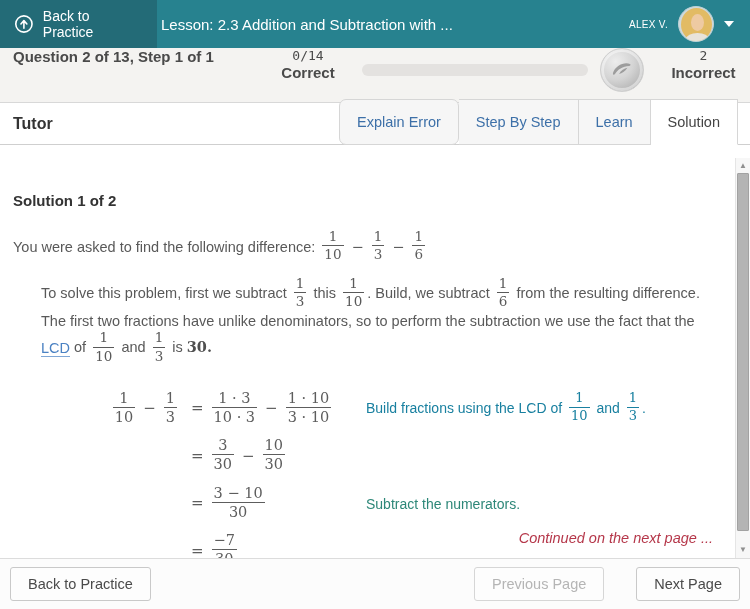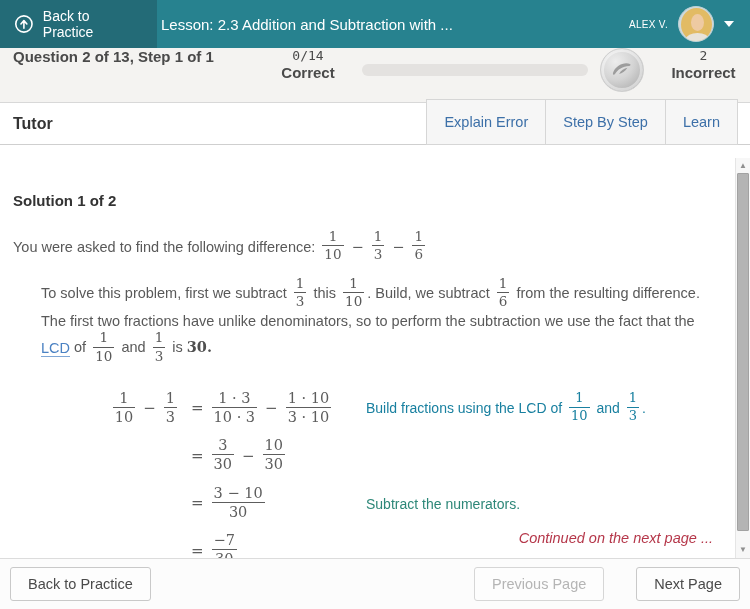--- a/index.html
+++ b/index.html
@@ -51,21 +51,21 @@
 
   
   .tutorbar { position:relative; height:42px; background:#fff; border-bottom:1px solid #cfcfcf; display:flex; align-items:center; justify-content:space-between; padding-left:13px; }
   .tutor-title { font-size:16px; font-weight:bold; color:#333; align-self:center; }
   .tabs { display:flex; align-self:flex-end; margin-right:12px; }
   .tab {
     height:46px; display:flex; align-items:center; padding:0 17px; font-size:14.5px;
     color:#3d70a8; background:#f6f6f6; border:1px solid #d6d6d6; border-left:none; cursor:pointer;
     margin-bottom:-1px;
   }
-  .tab:first-child { border-left:1px solid #d6d6d6; }
+  .tab:first-child { border-left:1px solid #d6d6d6;border-radius:7px; }
   .tab.active { background:#fff; color:#444; border-bottom:1px solid #fff; cursor:default; }
 
   
   .content { position:absolute; top:158px; left:0; right:15px; bottom:51px; background:#fff; padding:10px 18px 0 13px; overflow:hidden; }
   .sol-heading { font-size:15px; font-weight:bold; color:#333; margin:24px 0 0 0; }
   .para { font-size:14.5px; color:#595959; margin-top:22px; line-height:1.5; }
   .para2 { margin-top:14px; line-height:1.45;margin-left:28px; }
   .math { font-family:"DejaVu Serif",serif; color:#5d5d5d; }
   .frac { display:inline-block; vertical-align:middle; text-align:center; font-family:"DejaVu Serif",serif; line-height:1.12; margin:0 3px; position:relative; top:-2px; font-size:13.5px; }
   .frac .num { display:block; padding:0 2px 1px; border-bottom:1px solid currentColor; }
@@ -154,20 +154,21 @@
       <span class="count-bottom">Incorrect</span>
     </div>
   </div>
 
   <div class="tutorbar">
     <span class="tutor-title">Tutor</span>
     <div class="tabs">
       <div class="tab">Explain Error</div>
       <div class="tab">Step By Step</div>
       <div class="tab">Learn</div>
+      <div class="tab active">Solution</div>
     </div>
   </div>
 
   <div class="content">
     <div class="sol-heading">Solution 1 of 2</div>
 
     <div class="para">
       <span>You were asked to find the following difference:</span>
       <span class="math">
         <span class="frac"><span class="num">1</span><span class="den">10</span></span><span class="mop">−</span><span class="frac"><span class="num">1</span><span class="den">3</span></span><span class="mop">−</span><span class="frac"><span class="num">1</span><span class="den">6</span></span>

